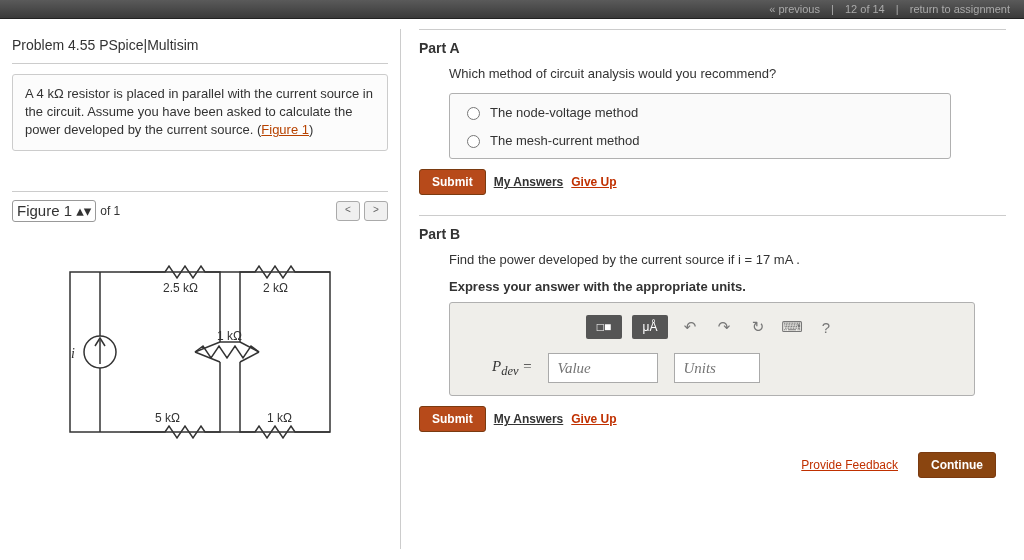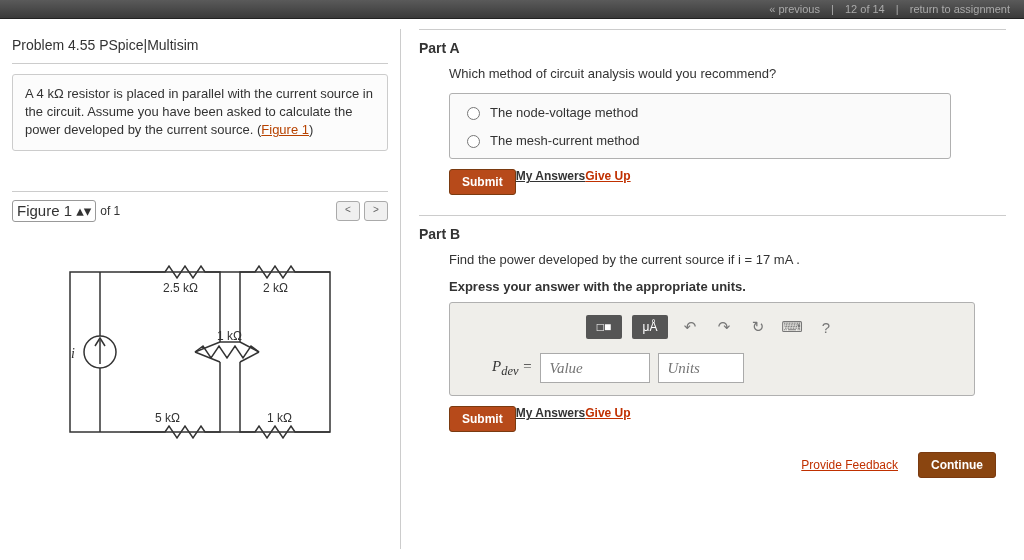--- a/index.html
+++ b/index.html
@@ -103,39 +103,39 @@
     font-size: 15px;
     cursor: pointer;
   }
   .tool.dark {
     background: #555;
     color: #fff;
     padding: 0 6px;
     font-size: 12px;
     border-radius: 2px;
   }
-  .eq-row { display: flex; align-items: center; justify-content: flex-start; gap: 8px; padding-left: 30px; margin-top: 7px; }
+  .eq-row { display: flex; align-items: center; justify-content: flex-start; gap: 16px; padding-left: 30px; margin-top: 7px; }
   .eq-label { font-style: italic; font-family: 'Times New Roman', serif; font-size: 15px; }
   .value-input, .units-input {
     height: 30px;
     border: 1px solid #aaa;
     font-size: 15px;
     color: #999;
     font-family: 'Times New Roman', serif;
     font-style: italic;
     padding: 0 8px;
     background: #fff;
     box-sizing: border-box;
   }
   .value-input { width: 110px; }
   .units-input { width: 86px; }
   .action-row {
-    margin-left: 30px;
-    display: flex;
-    gap: 0;
+    display: flex;
+    align-items: center;
+    gap: 8px;
     margin-bottom: 20px;
   }
   .btn {
     border: 1px solid #7a3a10;
     border-radius: 3px;
     padding: 5px 12px;
     font-weight: bold;
     font-size: 12px;
     cursor: pointer;
   }

